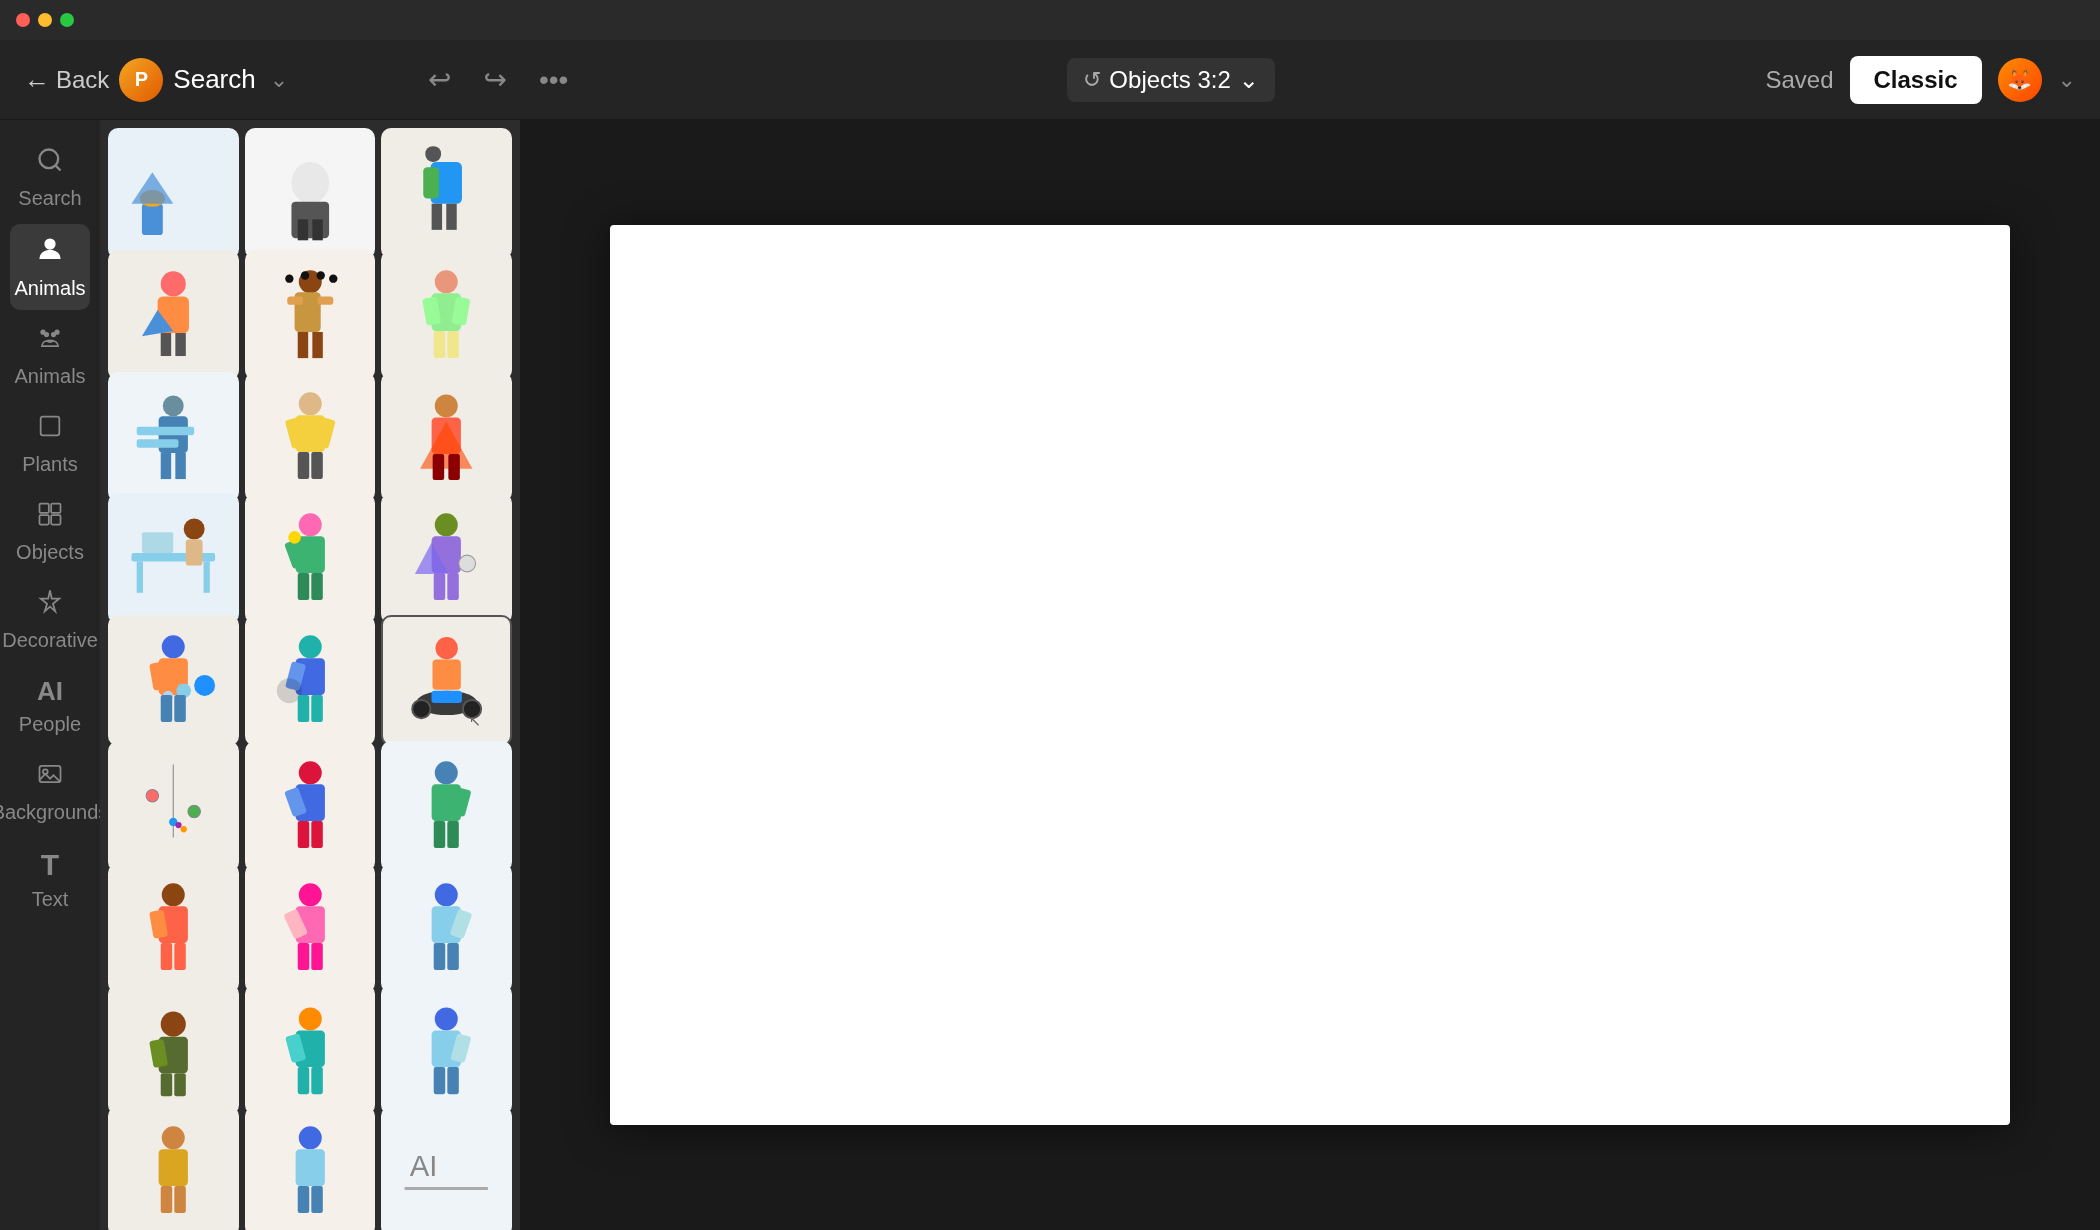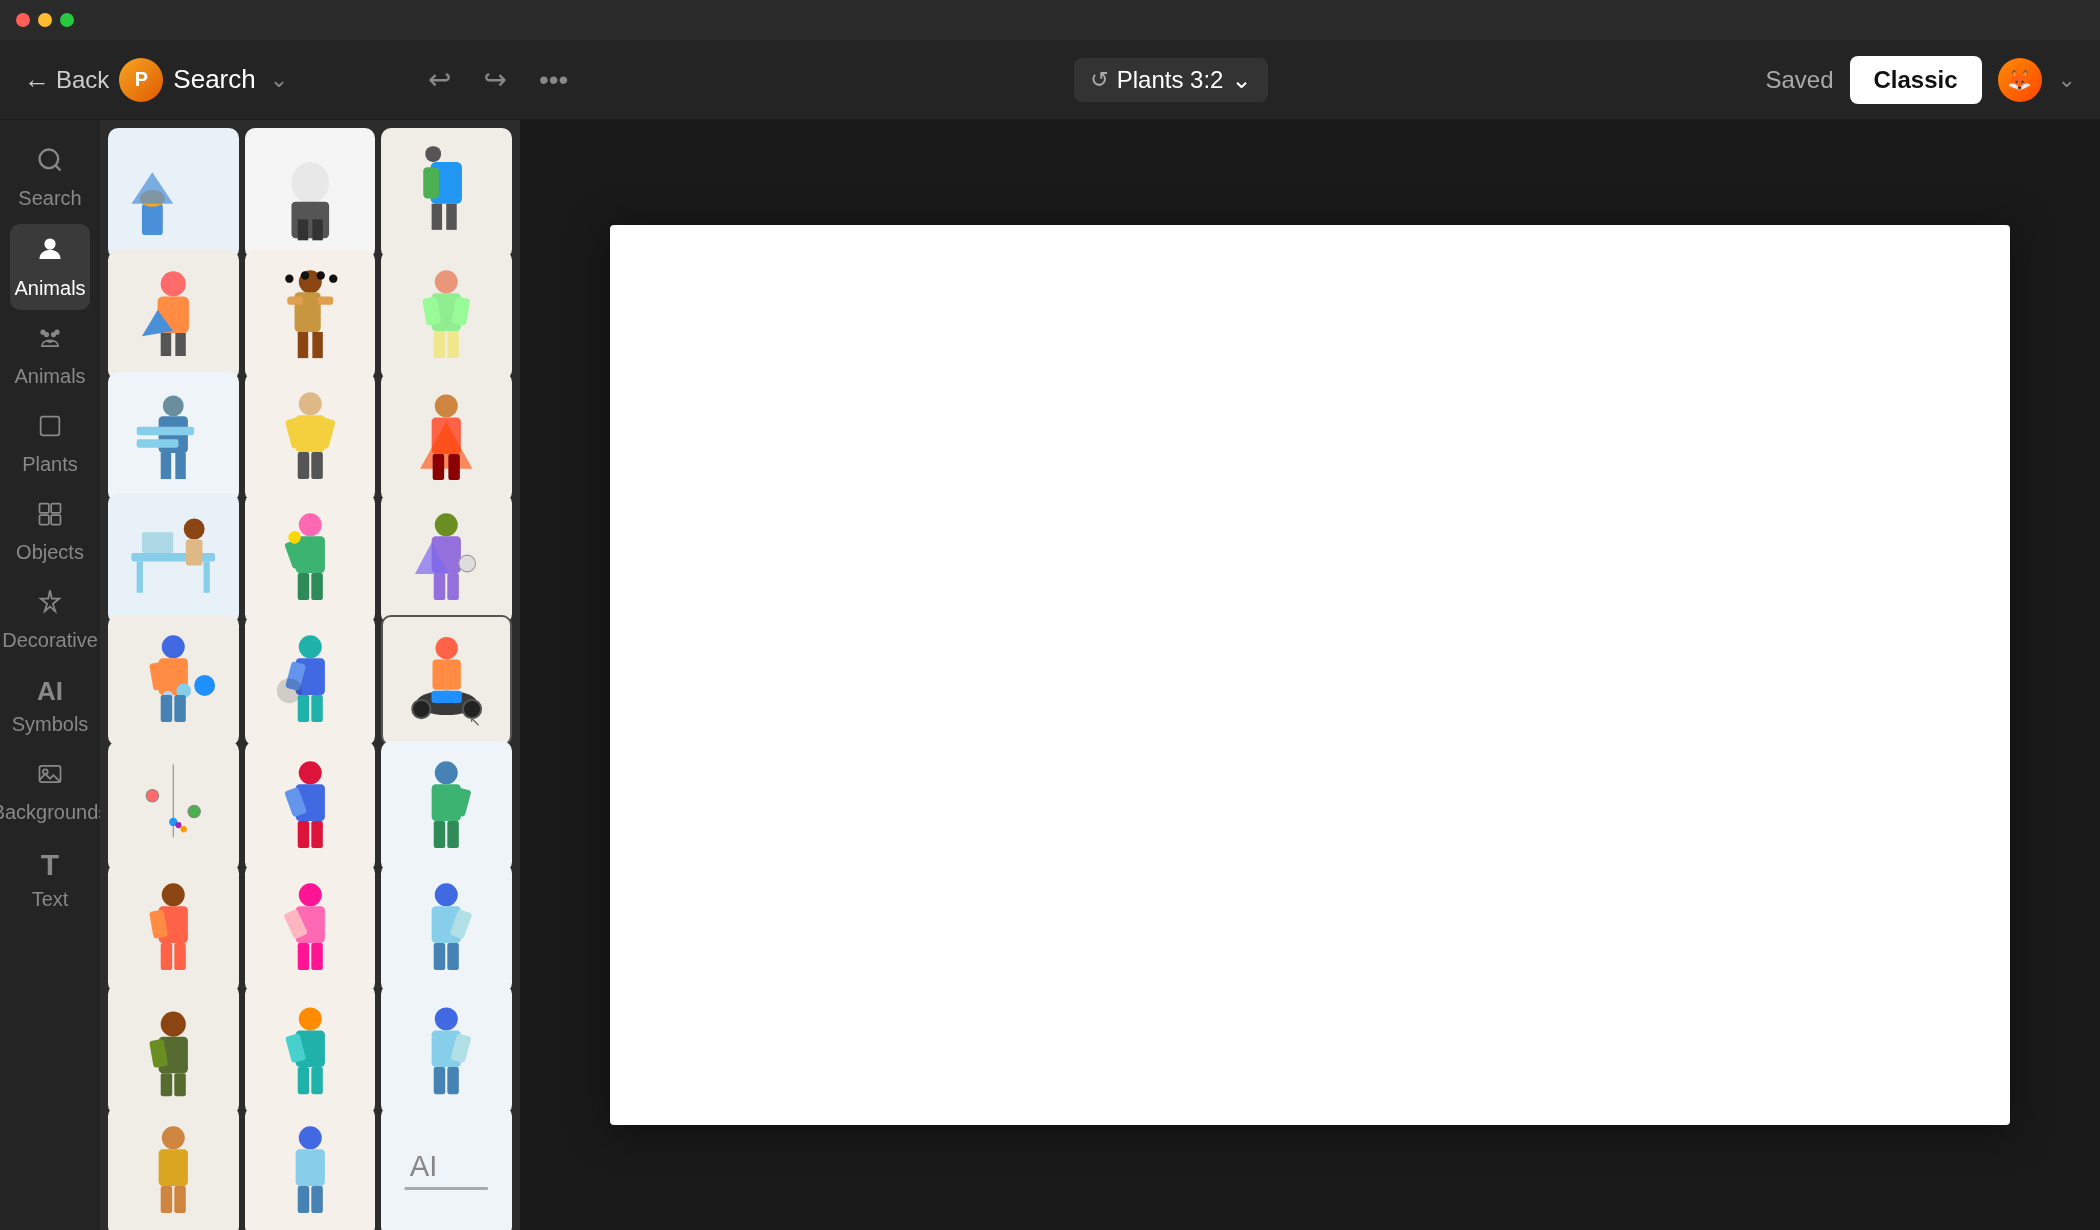--- a/index.html
+++ b/index.html
@@ -234,21 +234,21 @@
     <span class="user-name">Search</span>
     <span class="dropdown-arrow">⌄</span>
   </div>
   <div class="center-section">
     <button class="toolbar-btn">↩</button>
     <button class="toolbar-btn">↪</button>
     <button class="toolbar-btn">•••</button>
     <div style="flex:1"></div>
     <div class="style-selector">
       <span class="style-icon">↺</span>
-      <span>Plants 3:2</span>
+      <span>Objects 3:2</span>
       <span>⌄</span>
     </div>
     <div style="flex:1"></div>
   </div>
   <div class="right-section">
     <span class="saved-text">Saved</span>
     <button class="export-btn">Classic</button>
     <div class="user-avatar-top">🦊</div>
     <span style="color:#888;font-size:22px;">⌄</span>
   </div>
@@ -317,21 +317,21 @@
       <span class="sidebar-icon-svg">
         <svg width="28" height="28" viewBox="0 0 24 24" fill="none" stroke="#888" stroke-width="1.5">
           <polygon points="12,2 13.5,9 20,9 14.5,13.5 16.5,20 12,16 7.5,20 9.5,13.5 4,9 10.5,9"></polygon>
         </svg>
       </span>
       <span class="sidebar-label">Decorative</span>
     </div>
 
     <div class="sidebar-item">
       <span class="sidebar-icon-svg" style="color:#888;font-size:26px;font-weight:bold;">AI</span>
-      <span class="sidebar-label">Symbols</span>
+      <span class="sidebar-label">People</span>
     </div>
 
     <div class="sidebar-item">
       <span class="sidebar-icon-svg">
         <svg width="28" height="28" viewBox="0 0 24 24" fill="none" stroke="#888" stroke-width="1.5">
           <rect x="3" y="5" width="18" height="14" rx="2"></rect>
           <circle cx="8" cy="10" r="2"></circle>
           <path d="M3 17 l5-5 4 4 3-3 6 6"></path>
         </svg>
       </span>

